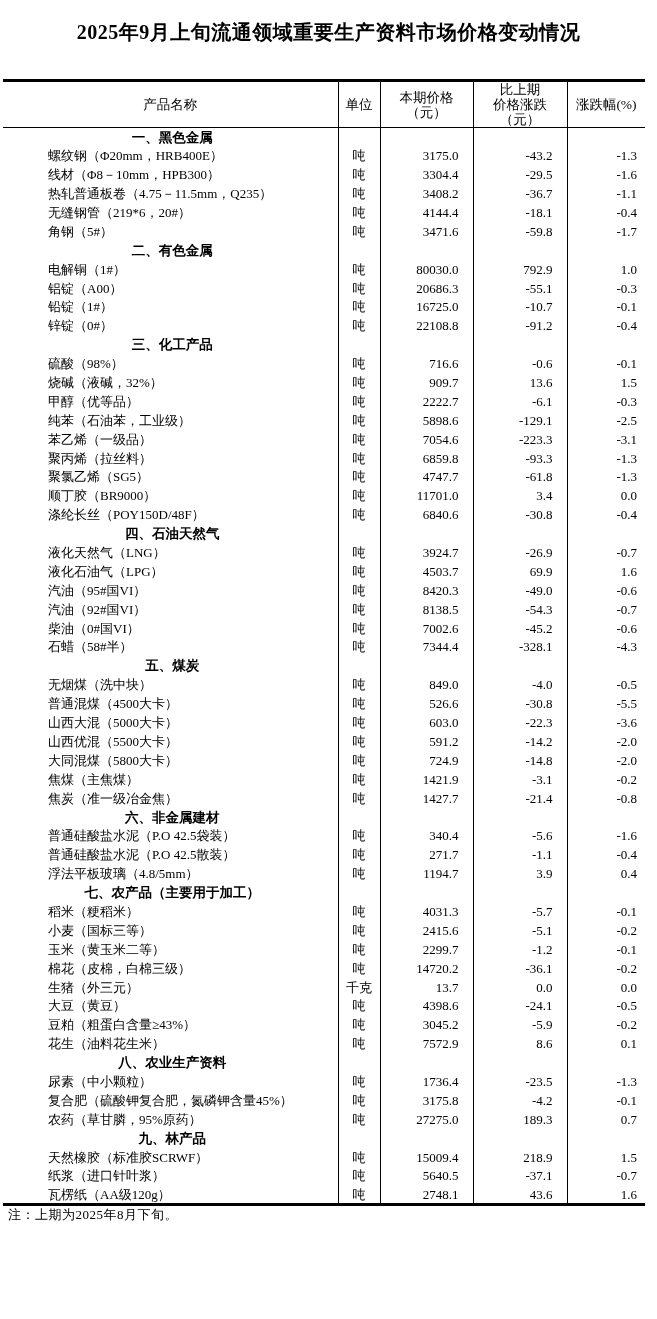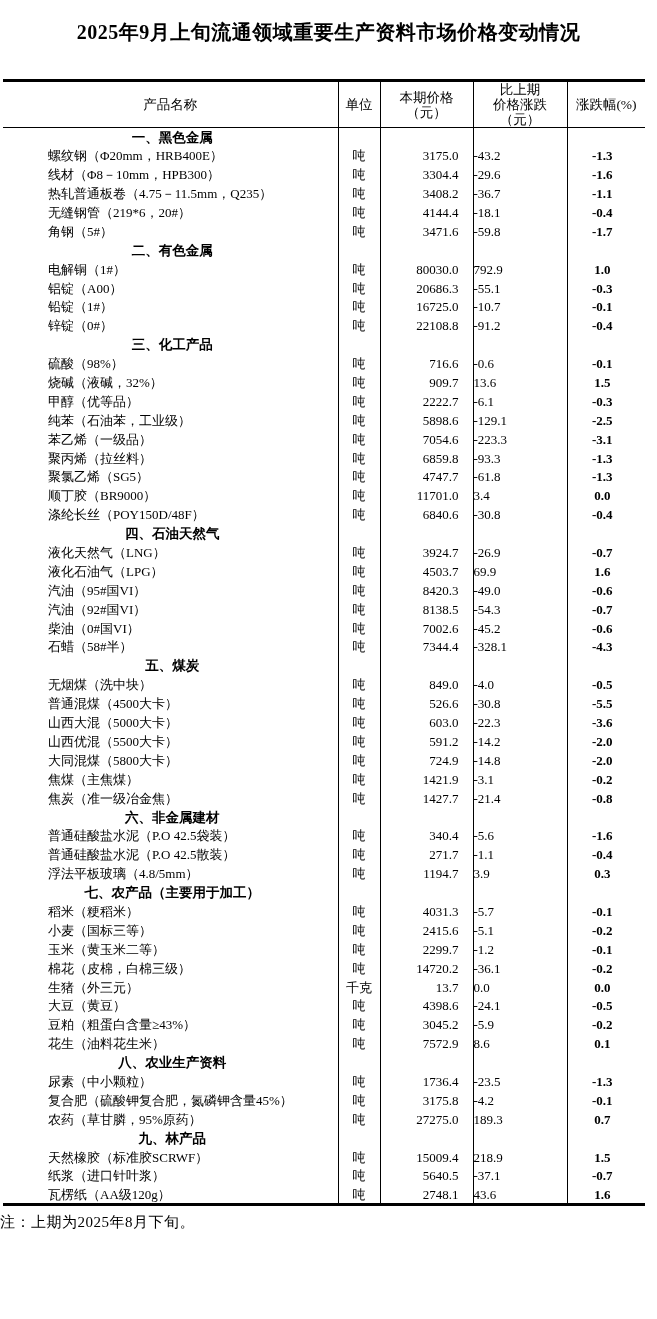--- a/index.html
+++ b/index.html
@@ -51,26 +51,25 @@
     font-size: 13px;
     line-height: 13px;
     vertical-align: middle;
     overflow: hidden;
     white-space: nowrap;
   }
   td.name    { text-align: left; padding-left: 45px; }
   tr.section td.name { font-weight: bold; padding-left: 4px; font-size: 13.5px; text-align: center; }
   td.unit    { text-align: center; }
   td.price   { text-align: right; padding-right: 14px; }
-  td.change  { padding-right: 14px; }
-  td.pct     { text-align: center; padding-right: 8px; font-weight: bold; }
+  td.change  { text-align: right; padding-right: 14px; }
+  td.pct     { text-align: right; padding-right: 8px; }
   .note {
-    font-size: 15px;
-    padding-left: 0;
-    margin-top: 7px;
+    font-size: 13px;
+    padding-left: 8px;
     letter-spacing: 0.5px;
   }
 </style>
 </head>
 <body>
 
 <div class="page">
 
   <div class="title">2025年9月上旬流通领域重要生产资料市场价格变动情况</div>
 
@@ -106,21 +105,21 @@
           <td class="name">螺纹钢（Φ20mm，HRB400E）</td>
           <td class="unit">吨</td>
           <td class="price">3175.0</td>
           <td class="change">-43.2</td>
           <td class="pct">-1.3</td>
         </tr>
         <tr class="product">
           <td class="name">线材（Φ8－10mm，HPB300）</td>
           <td class="unit">吨</td>
           <td class="price">3304.4</td>
-          <td class="change">-29.6</td>
+          <td class="change">-29.5</td>
           <td class="pct">-1.6</td>
         </tr>
         <tr class="product">
           <td class="name">热轧普通板卷（4.75－11.5mm，Q235）</td>
           <td class="unit">吨</td>
           <td class="price">3408.2</td>
           <td class="change">-36.7</td>
           <td class="pct">-1.1</td>
         </tr>
         <tr class="product">
@@ -366,21 +365,21 @@
           <td class="unit">吨</td>
           <td class="price">271.7</td>
           <td class="change">-1.1</td>
           <td class="pct">-0.4</td>
         </tr>
         <tr class="product">
           <td class="name">浮法平板玻璃（4.8/5mm）</td>
           <td class="unit">吨</td>
           <td class="price">1194.7</td>
           <td class="change">3.9</td>
-          <td class="pct">0.3</td>
+          <td class="pct">0.4</td>
         </tr>
         <tr class="section">
           <td class="name">七、农产品（主要用于加工）</td>
           <td class="unit"></td>
           <td class="price"></td>
           <td class="change"></td>
           <td class="pct"></td>
         </tr>
         <tr class="product">
           <td class="name">稻米（粳稻米）</td>

